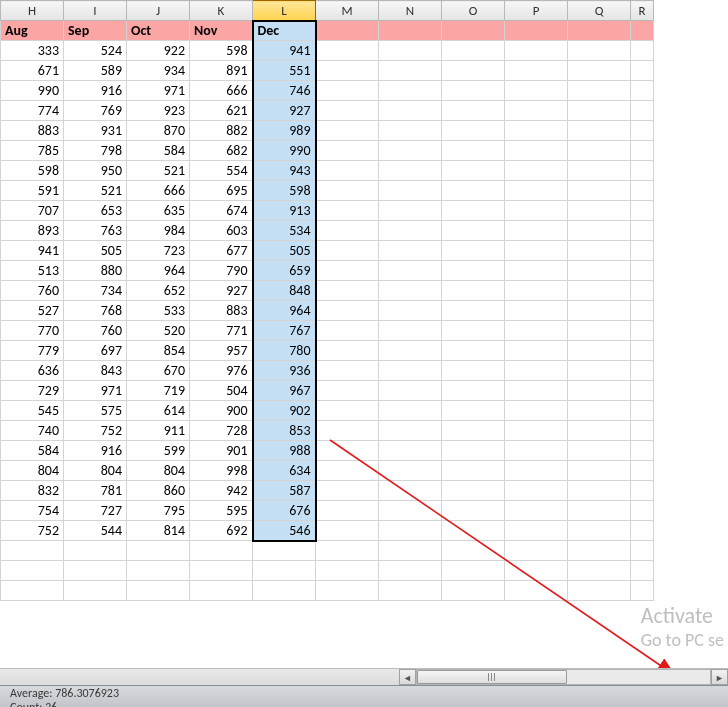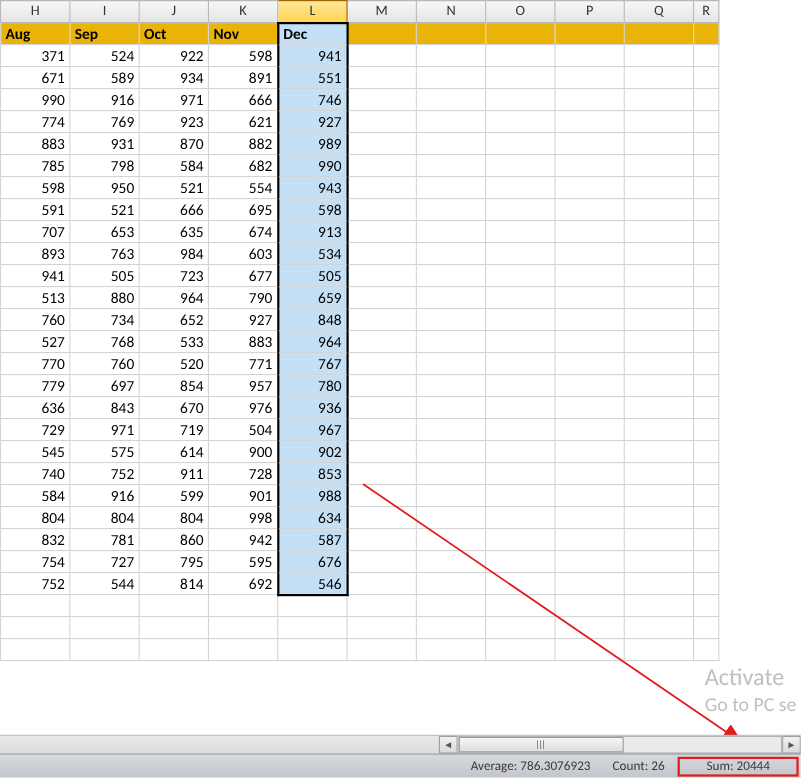--- a/index.html
+++ b/index.html
@@ -24,21 +24,21 @@
     border-color: #9c6500;
   }
   
   
   .monthhdr td {
     border: 1px solid #d4d4d4;
     height: 20px;
     padding: 0 4px;
     font-weight: bold;
     text-align: left;
-    background: #eab308;
+    background: #fca5a5;
   }
   
   
   .datarow td {
     border: 1px solid #d4d4d4;
     height: 20px;
     text-align: right;
     padding: 0 4px;
     font-size: 14px;
     background: #fff;
@@ -59,23 +59,23 @@
   .colw-short { width: 23px; }
   
   
   .statusbar {
     position: absolute;
     left: 0; right: 0; bottom: 0;
     height: 22px;
     background: linear-gradient(#d6d9de, #c2c5ca);
     border-top: 1px solid #8a8d92;
     display: flex;
-    align-items: center;
     font-size: 12px;
     color: #3a3a3a;
+    flex-direction: column;
   }
   .statusbar .spacer { flex: 1; }
   .statusbar .stat { padding: 0 10px; }
   .sum-box {
     border: 2px solid #e21b1b;
     padding: 0 24px;
     margin: 0 2px;
     height: 18px;
     display: flex;
     align-items: center;
@@ -180,21 +180,21 @@
           <td class="">Nov</td>
           <td class="sel selborder-top selborder-left selborder-right">Dec</td>
           <td class=""></td>
           <td class=""></td>
           <td class=""></td>
           <td class=""></td>
           <td class=""></td>
           <td class=""></td>
         </tr>
         <tr class="datarow">
-          <td class="">371</td>
+          <td class="">333</td>
           <td class="">524</td>
           <td class="">922</td>
           <td class="">598</td>
           <td class="sel selborder-left selborder-right">941</td>
           <td class=""></td>
           <td class=""></td>
           <td class=""></td>
           <td class=""></td>
           <td class=""></td>
           <td class=""></td>

